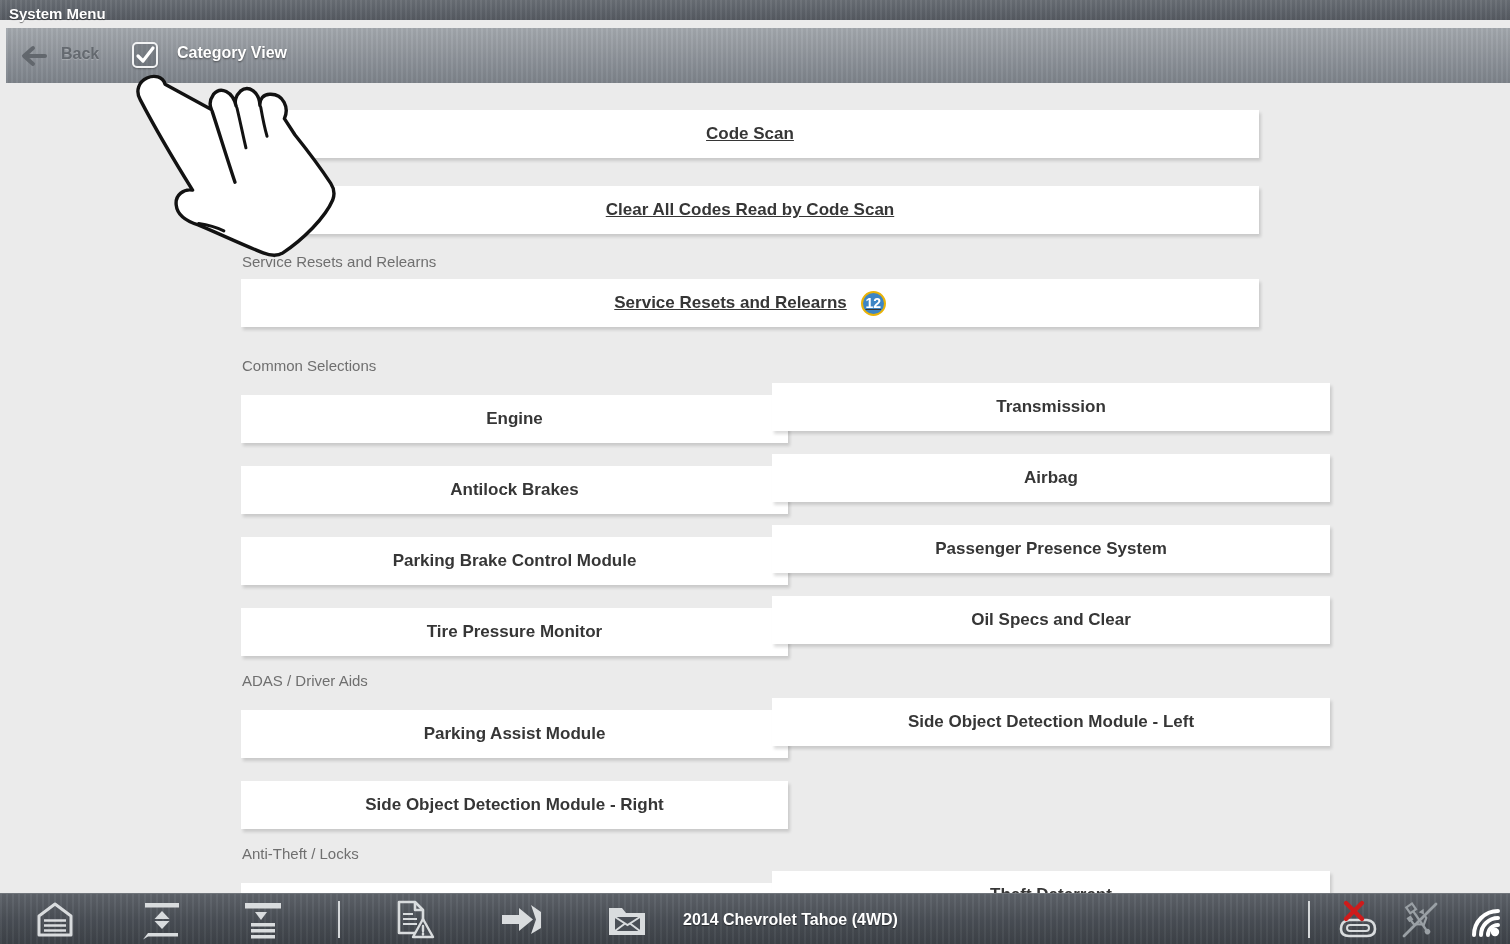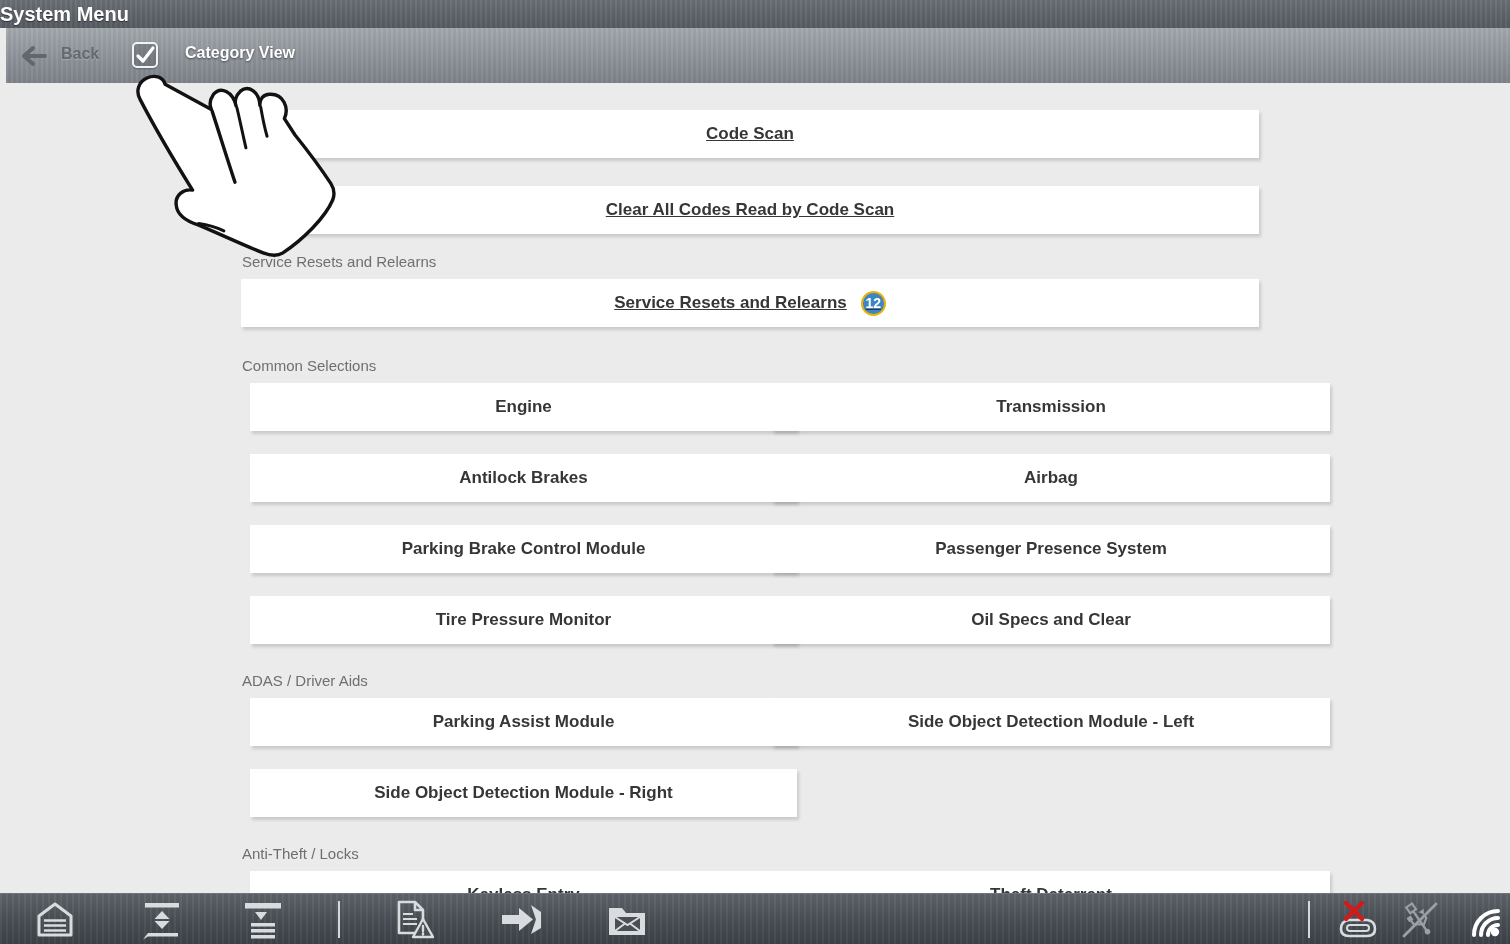--- a/index.html
+++ b/index.html
@@ -1,26 +1,26 @@
 <!DOCTYPE html>
 <html><head>
 <meta charset="utf-8">
 <style>
   * { margin:0; padding:0; box-sizing:border-box; font-family:"Liberation Sans", sans-serif; }
   html,body { width:1510px; height:944px; }
   body { position:relative; background:#ebebeb; overflow:hidden; }
 
   
   .titlebar {
-    position:absolute; top:0; left:0; width:1510px; height:28px;
+    position:absolute; top:0; left:0; width:1510px; height:20px;
     background:
       repeating-linear-gradient(90deg, rgba(255,255,255,.04) 0 2px, rgba(0,0,0,.04) 2px 5px),
       linear-gradient(180deg,#6a6f76,#565b62);
-    color:#fff; font-size:20px; font-weight:bold;
-    line-height:28px; 
+    color:#fff; font-size:15px; font-weight:bold;
+    line-height:28px; padding-left:9px;
     text-shadow:0 1px 1px rgba(0,0,0,.5);
     z-index:5;
   }
 
   
   .navbar {
     position:absolute; top:28px; left:6px; width:1510px; height:55px;
     background:
       repeating-linear-gradient(90deg, rgba(255,255,255,.035) 0 2px, rgba(0,0,0,.035) 2px 5px),
       linear-gradient(180deg,#a4a9ae 0%,#8e939a 55%,#7d838a 100%);
@@ -36,33 +36,32 @@
     position:absolute; left:126px; top:14px; width:26px; height:26px;
     border:2.5px solid #f2f3f4; border-radius:5px;
     background:rgba(62,68,75,.30);
     box-shadow:0 1px 2px rgba(0,0,0,.3);
   }
   .checkbox svg { position:absolute; left:1px; top:1px; }
   .catview-label {
     position:absolute; left:171px; top:16px;
     color:#fff; font-size:16px; font-weight:bold;
     text-shadow:0 1px 2px rgba(0,0,0,.5);
-    margin-left:8px;
   }
 
   
   .btn {
     position:absolute; height:48px; background:#fff;
     display:flex; align-items:center; justify-content:center;
     font-size:17px; font-weight:bold; color:#363636;
     box-shadow:2px 3px 3px rgba(0,0,0,.14);
     cursor:pointer; z-index:1;
   }
   .full  { left:241px; width:1018px;text-decoration:underline; }
-  .col-l { left:250px; width:547px; }
+  .col-l { left:241px; width:547px;margin-top:12px; }
   .col-r { left:772px; width:558px; }
   .section-label {
     position:absolute; left:242px; width:700px; height:18px;
     font-size:15px; color:#6f6f6f; z-index:1;
   }
   .badge {
     width:25px; height:25px; border-radius:50%;
     margin-left:14px; flex:0 0 auto;
     color:#fff; font-size:14px; font-weight:bold;
     display:flex; align-items:center; justify-content:center;
@@ -207,20 +206,21 @@
   </svg>
 
   <svg class="sb-icon" style="left:605px" viewBox="0 0 44 41">
     <g>
       <path d="M4,9 H17 L21,14 H40 V36 H4 Z" fill="#d9dcde"></path>
       <rect x="10" y="18" width="25" height="14" fill="#4a4f56"></rect>
       <path d="M10,18 L22.5,26 L35,18 M10,32 L20,24.5 M35,32 L25,24.5" stroke="#d9dcde" stroke-width="2" fill="none"></path>
     </g>
   </svg>
 
+  <div class="vehicle-label">2014 Chevrolet Tahoe (4WD)</div>
 
   <div class="sb-divider" style="left:1308px"></div>
 
   <svg class="sb-icon" style="left:1334px" viewBox="0 0 44 41">
     <path d="M7,30 Q7,22 15,21 L33,21 Q41,22 41,30 Q41,37 33,37 L15,37 Q7,37 7,30 Z" fill="none" stroke="#d9dcde" stroke-width="2.6"></path>
     <rect x="13" y="26" width="22" height="6" rx="3" fill="none" stroke="#d9dcde" stroke-width="2"></rect>
     <g stroke="#cf1b1b" stroke-width="4.4" stroke-linecap="round">
       <path d="M12,4 L28,20"></path>
         <path d="M28,4 L12,20"></path>
     </g>

